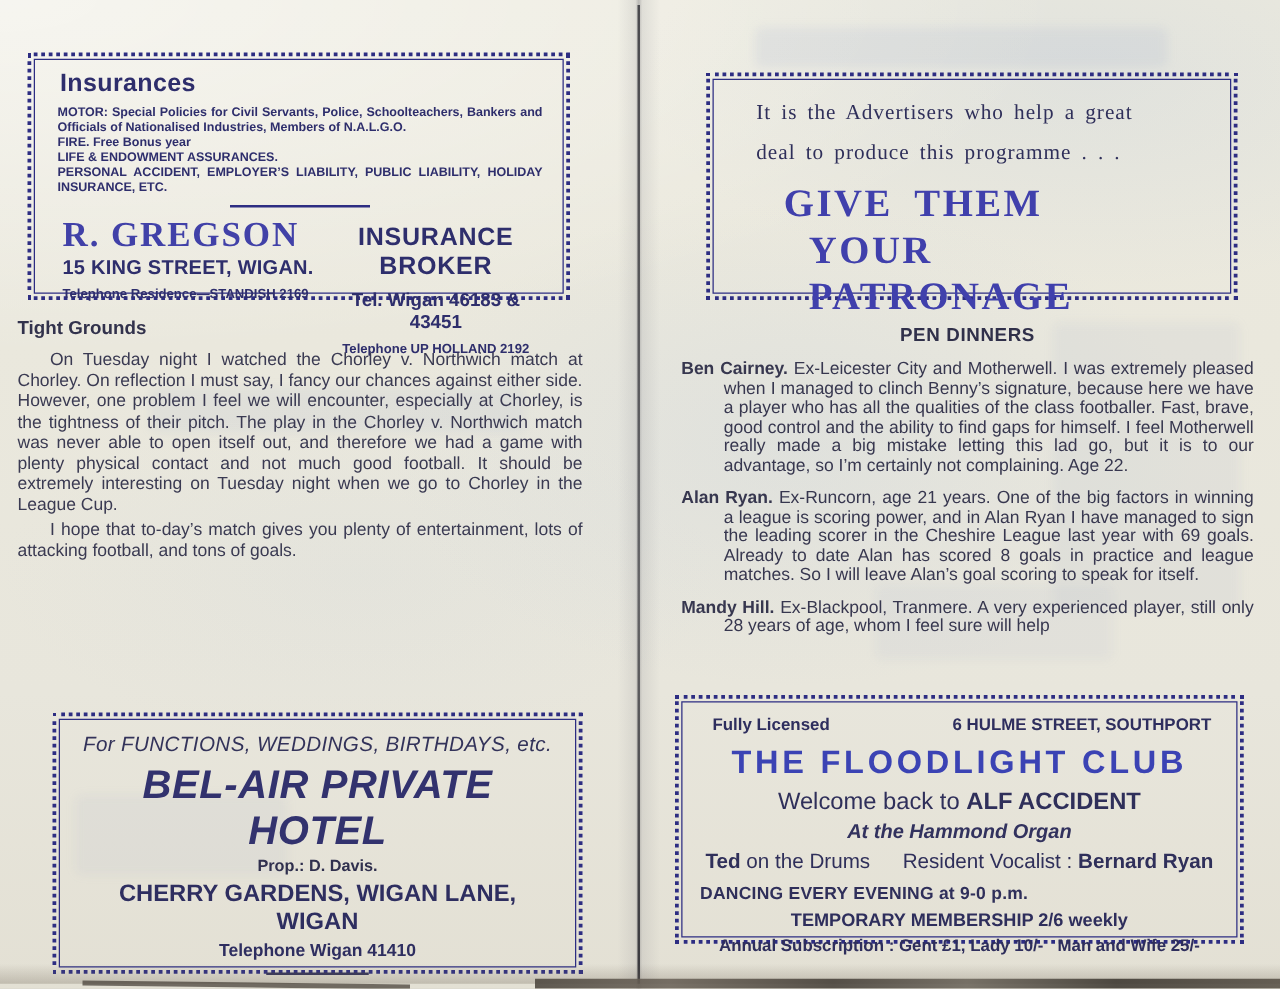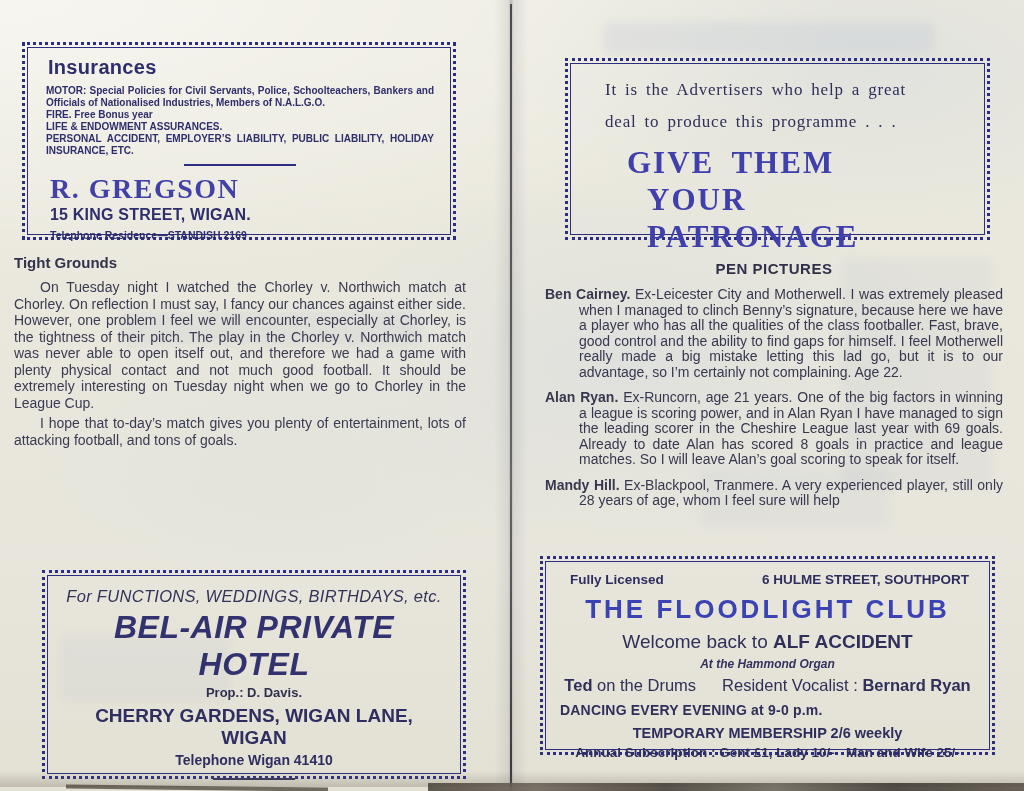--- a/index.html
+++ b/index.html
@@ -78,21 +78,21 @@
   .pen-section { position:absolute; left:545px; top:260px; width:458px; color:#37374f; }
   .pen-h { text-align:center; font-size:15px; font-weight:bold; letter-spacing:.5px; color:#30304a; margin:0 0 10px; }
   .pen { font-size:14px; line-height:15.5px; text-align:justify; margin:0 0 10px; padding-left:34px; text-indent:-34px; }
   .pen-name { font-weight:bold; }
 
   
   .club-head { display:flex; justify-content:space-between; font-size:13.5px; font-weight:bold; color:#2e2e5e; padding:3px 6px 0 10px; }
   .club-name { text-align:center; font-size:26px; font-weight:bold; color:#3b43b4; letter-spacing:3px; margin:7px 0 6px; }
   .welcome { text-align:center; font-size:19px; color:#2f2f5a; margin-bottom:4px; }
   .welcome .bold { font-weight:bold; }
-  .organ { text-align:center; font-style:italic; font-weight:bold; font-size:12px; color:#32325e; margin-bottom:5px; }
+  .organ { text-align:center; font-style:italic; font-weight:bold; font-size:16px; color:#32325e; margin-bottom:5px; }
   .drums { text-align:center; font-size:16.5px; color:#2f2f5a; margin-bottom:7px; }
   .drums .bold { font-weight:bold; }
   .drums .gap { display:inline-block; width:26px; }
   .dancing { text-align:left; font-size:14px; font-weight:bold; color:#2f2f5a; margin-bottom:7px; letter-spacing:.2px; }
   .membership { text-align:center; font-size:14.5px; font-weight:bold; color:#2e2e5c; margin-bottom:4px; }
   .subscription { text-align:center; font-size:13.5px; font-weight:bold; color:#2e2e5c; white-space:pre-wrap; }
 </style>
 </head>
 <body>
 
@@ -110,20 +110,25 @@
       <p class="ins-line">MOTOR: Special Policies for Civil Servants, Police, Schoolteachers, Bankers and Officials of Nationalised Industries, Members of N.A.L.G.O.</p>
       <p class="ins-line">FIRE. Free Bonus year</p>
       <p class="ins-line">LIFE &amp; ENDOWMENT ASSURANCES.</p>
       <p class="ins-line">PERSONAL ACCIDENT, EMPLOYER’S LIABILITY, PUBLIC LIABILITY, HOLIDAY INSURANCE, ETC.</p>
       <div class="rule"></div>
       <div class="ins-cols">
         <div class="ins-col-l">
           <div class="gregson">R. GREGSON</div>
           <div class="ins-addr">15 KING STREET, WIGAN.</div>
           <div class="ins-tiny">Telephone Residence—STANDISH 2169</div>
+        </div>
+        <div class="ins-col-r">
+          <div class="broker">INSURANCE BROKER</div>
+          <div class="ins-tel">Tel. Wigan 46183 &amp; 43451</div>
+          <div class="ins-tiny">Telephone UP HOLLAND 2192</div>
         </div>
       </div>
     </div>
   </div>
 
   <div class="editorial">
     <div class="tight-h">Tight Grounds</div>
     <p class="para2">On Tuesday night I watched the Chorley v. Northwich match at Chorley. On reflection I must say, I fancy our chances against either side. However, one problem I feel we will encounter, especially at Chorley, is the tightness of their pitch. The play in the Chorley v. Northwich match was never able to open itself out, and therefore we had a game with plenty physical contact and not much good football. It should be extremely interesting on Tuesday night when we go to Chorley in the League Cup.</p>
     <p>I hope that to-day’s match gives you plenty of entertainment, lots of attacking football, and tons of goals.</p>
   </div>
@@ -144,21 +149,21 @@
   <div class="ad-box" style="left:565px; top:58px; width:425px; height:182px;">
     <div class="ad-inner" style="padding:16px 18px 8px;">
       <p class="serifline">It is the Advertisers who help a great</p>
       <p class="serifline">deal to produce this programme . . .</p>
       <div class="big1">GIVE THEM</div>
       <div class="big2">YOUR PATRONAGE</div>
     </div>
   </div>
 
   <div class="pen-section">
-    <div class="pen-h">PEN PICTURES</div>
+    <div class="pen-h">PEN DINNERS</div>
     <p class="pen"><span class="pen-name">Ben Cairney.</span><span> Ex-Leicester City and Motherwell. I was extremely pleased when I managed to clinch Benny’s signature, because here we have a player who has all the qualities of the class footballer. Fast, brave, good control and the ability to find gaps for himself. I feel Motherwell really made a big mistake letting this lad go, but it is to our advantage, so I’m certainly not complaining. Age 22.</span></p>
     <p class="pen"><span class="pen-name">Alan Ryan.</span><span> Ex-Runcorn, age 21 years. One of the big factors in winning a league is scoring power, and in Alan Ryan I have managed to sign the leading scorer in the Cheshire League last year with 69 goals. Already to date Alan has scored 8 goals in practice and league matches. So I will leave Alan’s goal scoring to speak for itself.</span></p>
     <p class="pen"><span class="pen-name">Mandy Hill.</span><span> Ex-Blackpool, Tranmere. A very experienced player, still only 28 years of age, whom I feel sure will help</span></p>
   </div>
 
   <div class="ad-box" style="left:540px; top:556px; width:455px; height:199px;">
     <div class="ad-inner" style="padding:7px 14px 6px;">
       <div class="club-head">
         <span>Fully Licensed</span>
         <span>6 HULME STREET, SOUTHPORT</span>

